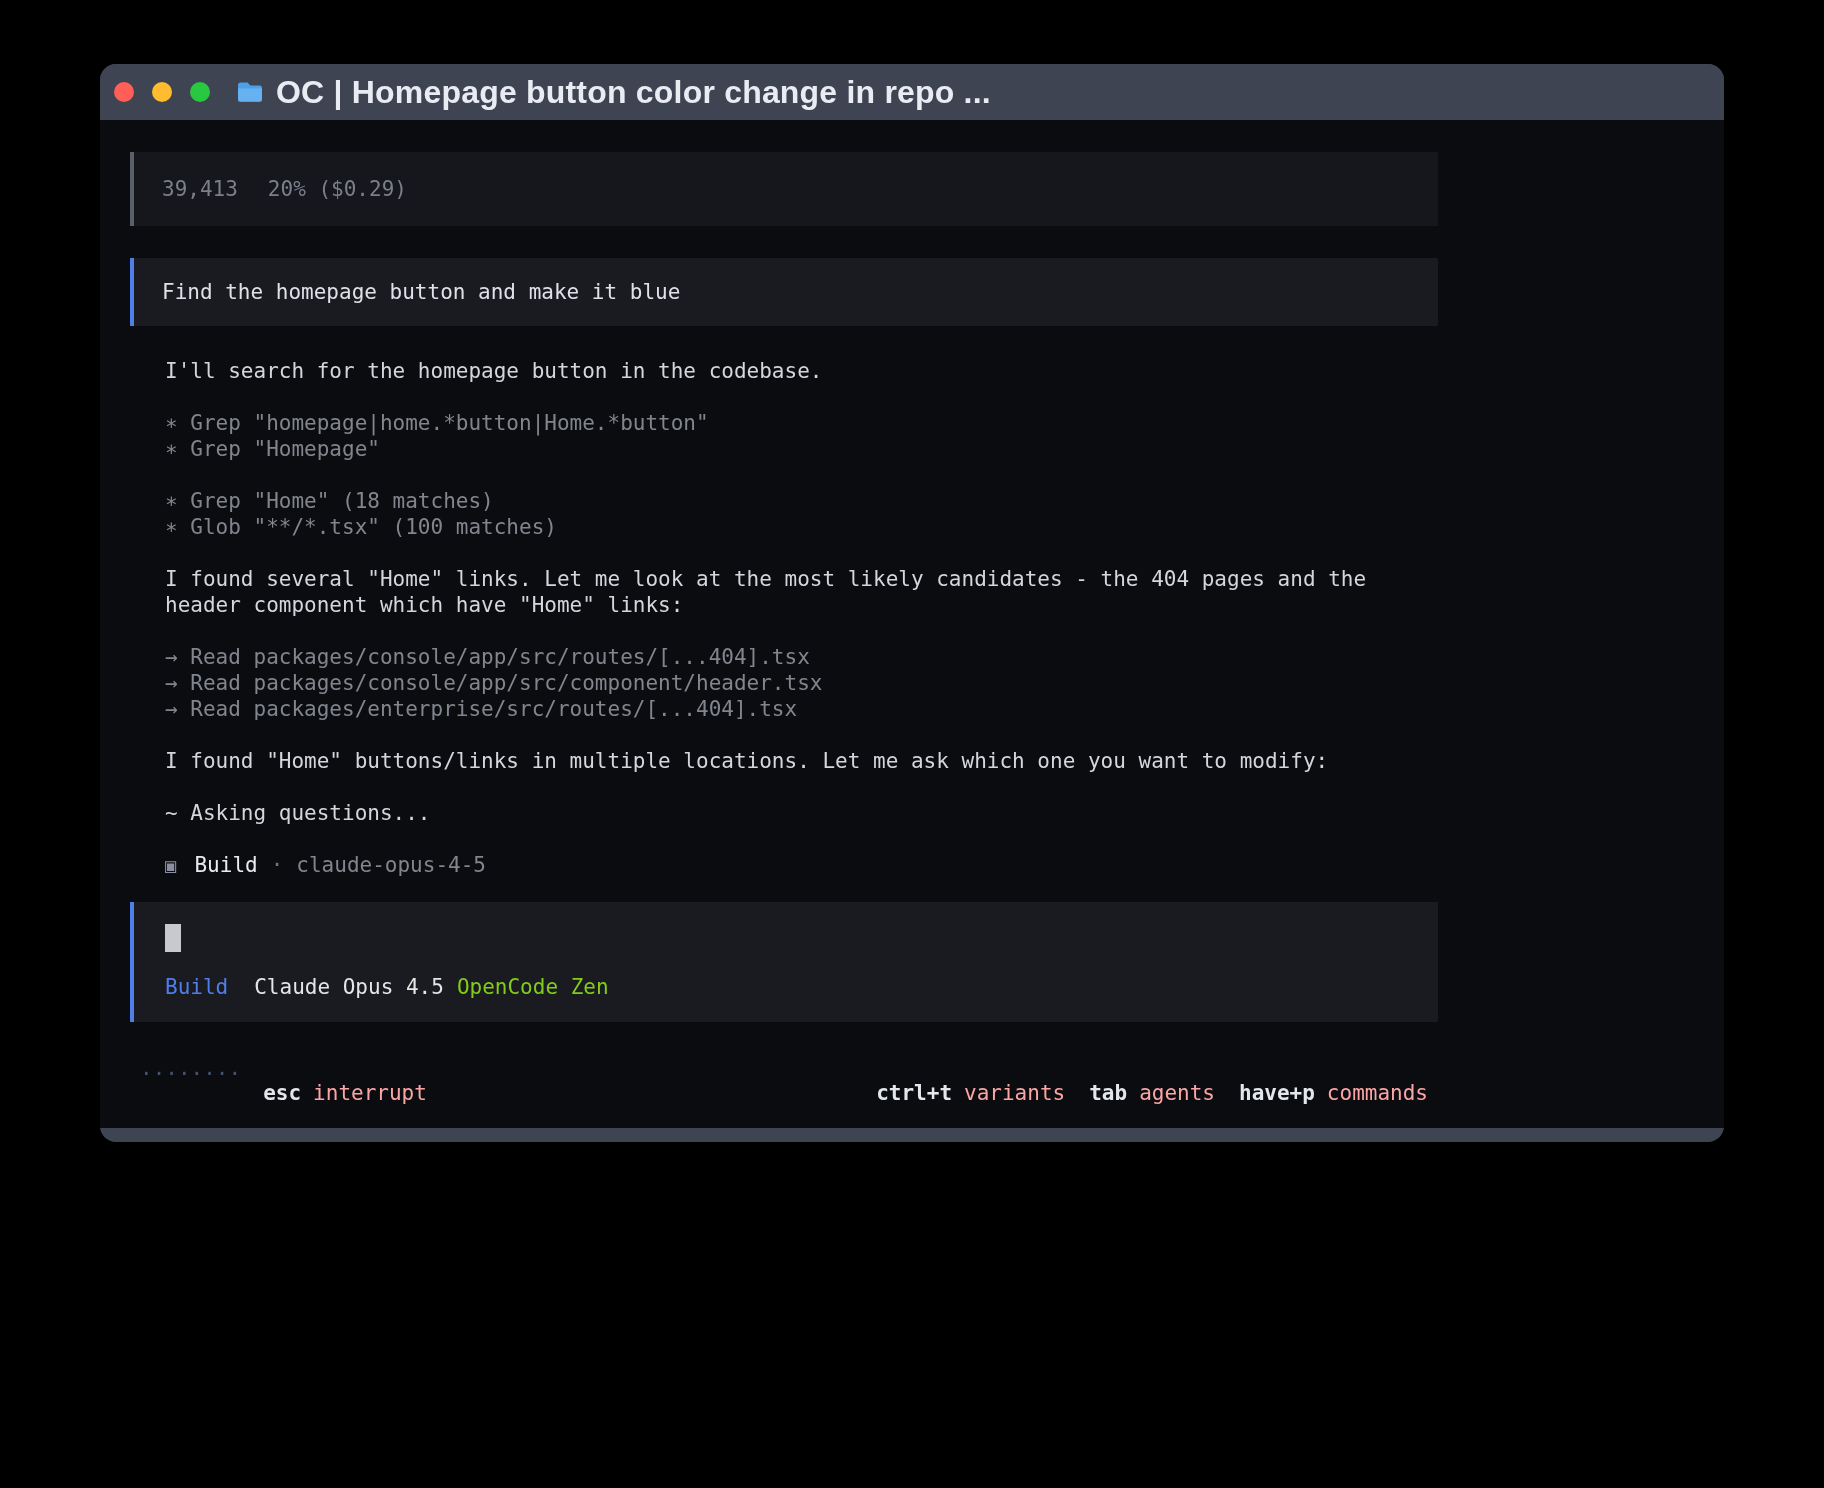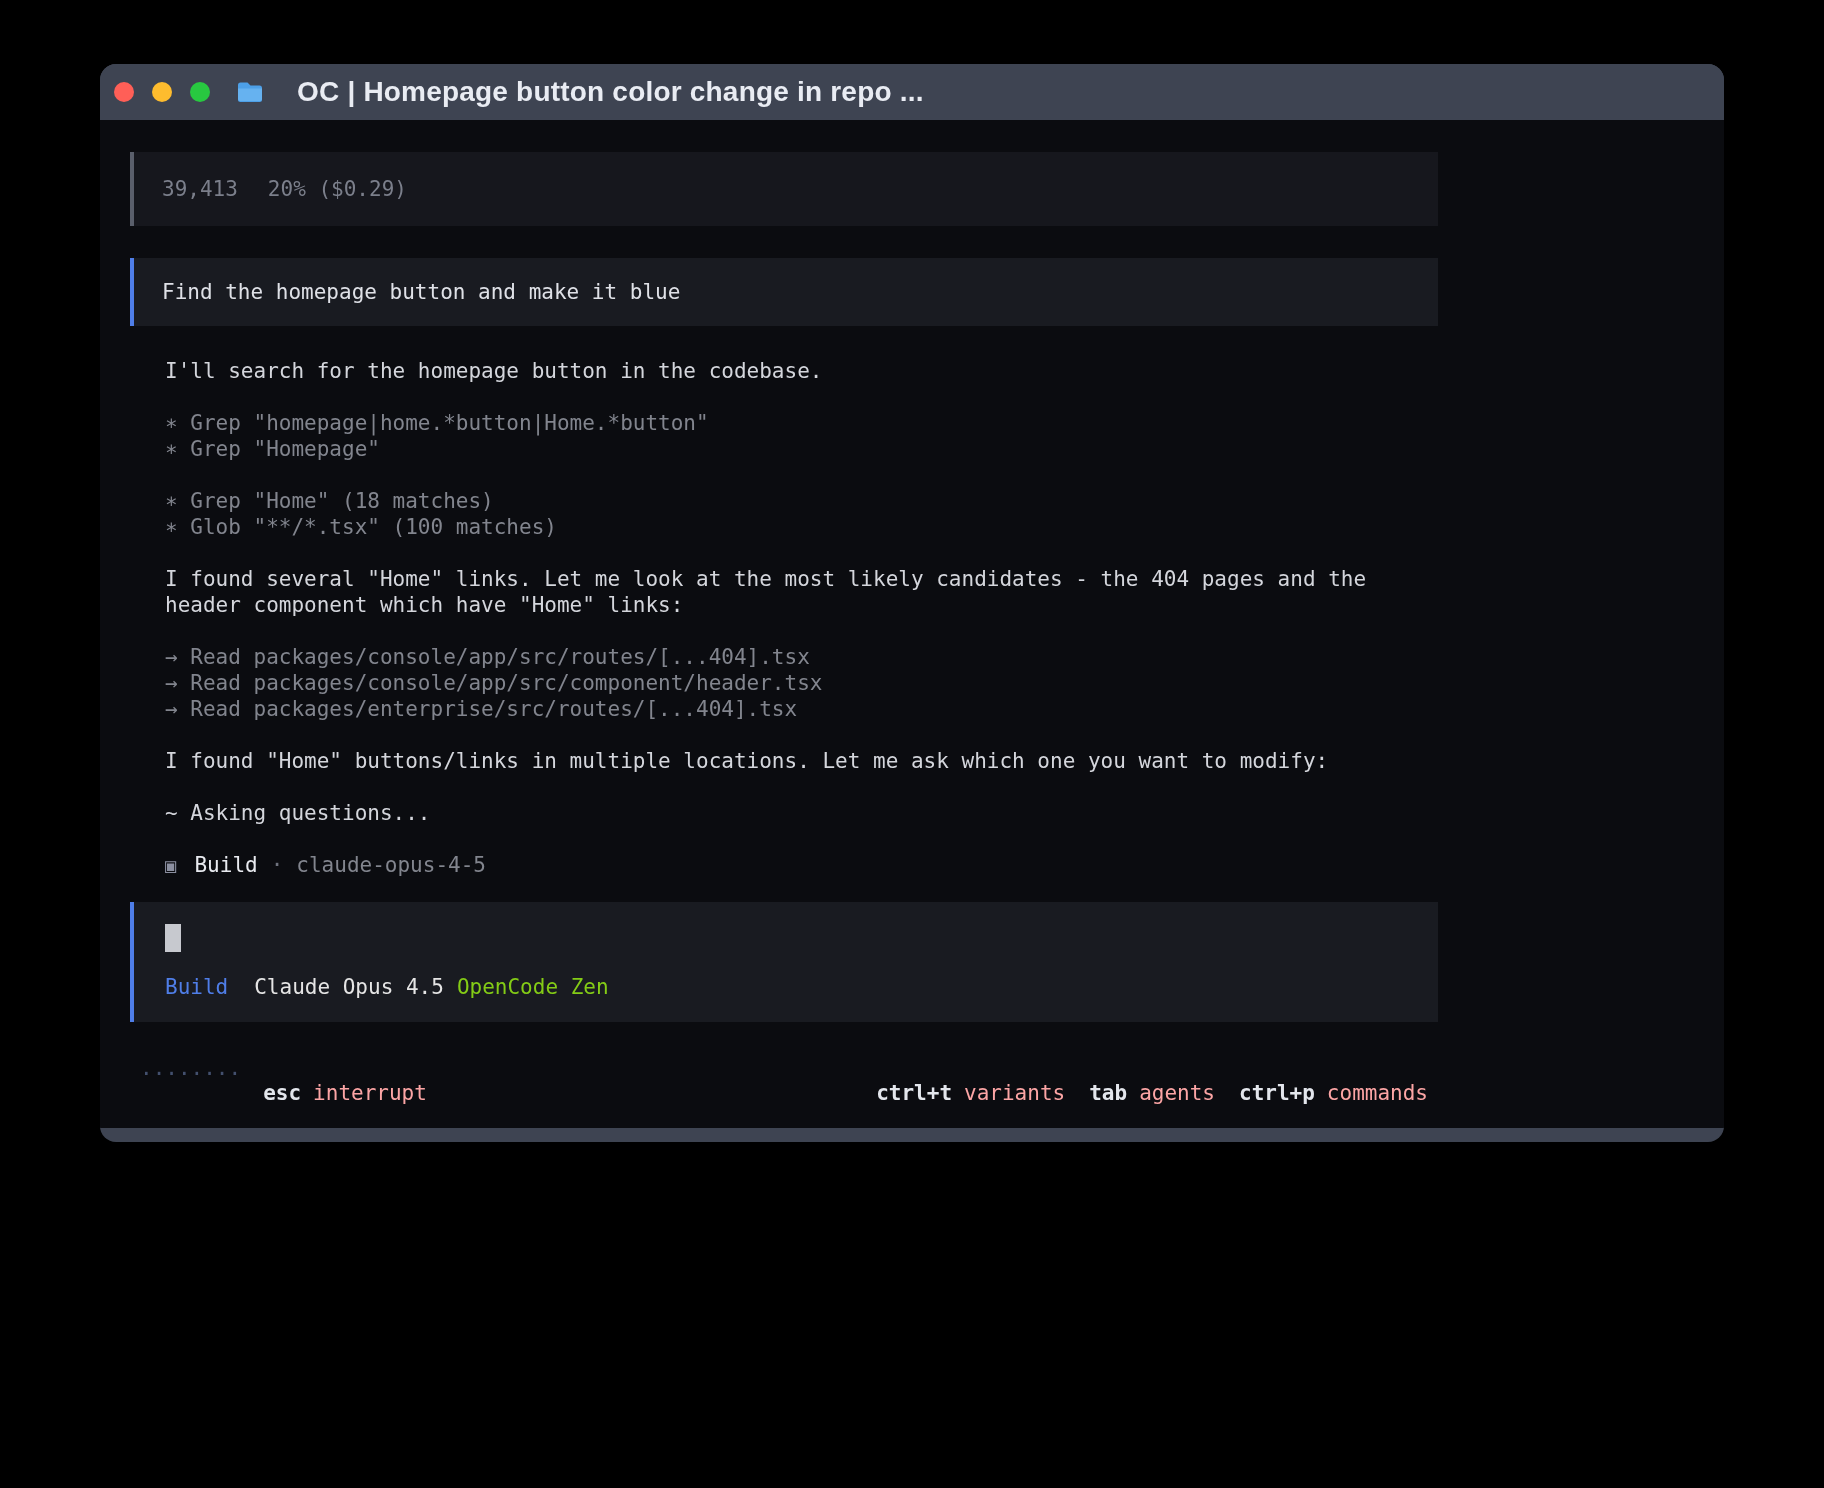--- a/index.html
+++ b/index.html
@@ -17,21 +17,21 @@
   .titlebar { height: 56px; display: flex; align-items: center; padding: 0 14px; background: #3e4452; }
   .lights { display: flex; gap: 18px; align-items: center; }
   .light { width: 20px; height: 20px; border-radius: 50%; }
   .light.close { background: #ff5f57; }
   .light.min   { background: #febc2e; }
   .light.zoom  { background: #28c840; }
   .title-group { display: flex; align-items: center; gap: 12px; margin-left: 26px; }
   .folder-icon { display: inline-flex; }
   .window-title {
     font-family: "Liberation Sans", sans-serif; font-weight: bold;
-    font-size: 28px; color: #e9ecf3; letter-spacing: 0.2px; margin-left: 21px;
+    font-size: 32px; color: #e9ecf3; letter-spacing: 0.2px;
   }
 
   
   .terminal {
     position: absolute; top: 56px; left: 0; right: 0; bottom: 14px;
     background: #0b0c10; color: #d4d6dc;
     font-size: 21px; line-height: 26px;
     padding: 32px 0 22px 30px;
     display: flex; flex-direction: column;
   }
@@ -176,21 +176,21 @@
         <div class="status-right">
           <span class="shortcut">
             <span class="kbd">ctrl+t</span>
             <span class="kbd-label">variants</span>
           </span>
           <span class="shortcut">
             <span class="kbd">tab</span>
             <span class="kbd-label">agents</span>
           </span>
           <span class="shortcut">
-            <span class="kbd">ctrl+p</span>
+            <span class="kbd">have+p</span>
             <span class="kbd-label">commands</span>
           </span>
         </div>
       </div>
 
     </div>
   </div>
 
 </div>
 

